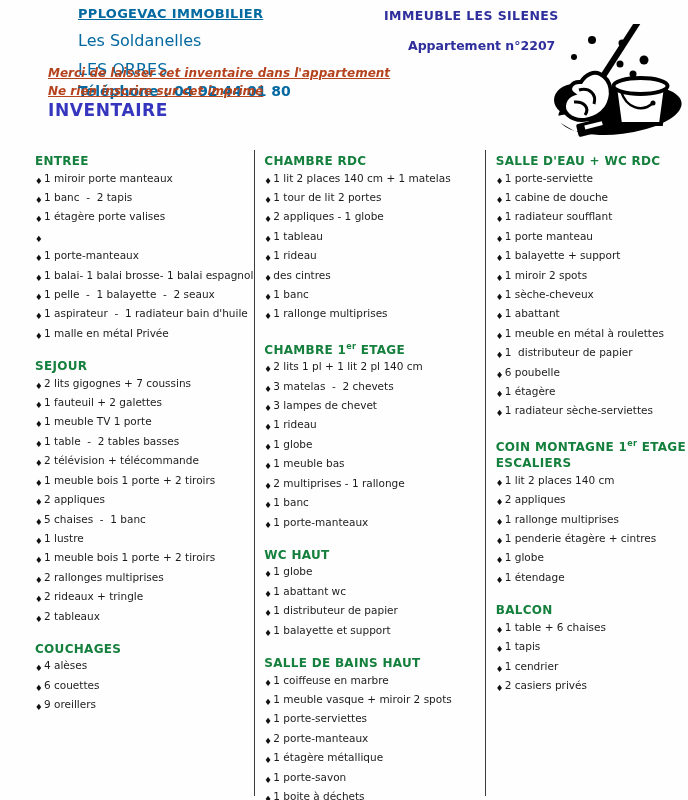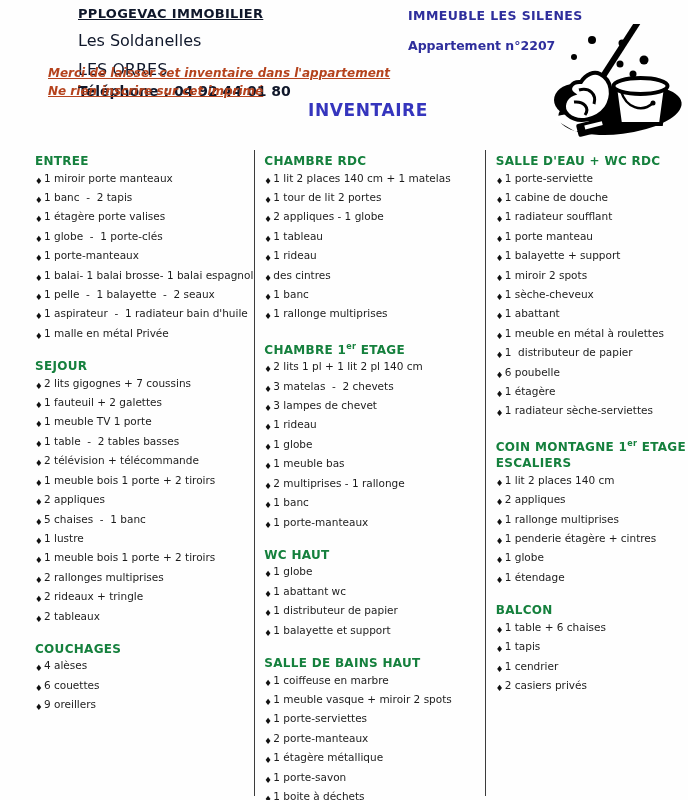--- a/index.html
+++ b/index.html
@@ -1,32 +1,32 @@
 <!DOCTYPE html>
 <html><head>
 <meta charset="utf-8">
 <style>
   html,body{margin:0;padding:0;}
   body{width:688px;height:800px;background:#ffffff;font-family:"DejaVu Sans",sans-serif;}
   .page{position:relative;width:688px;height:800px;background:#fefefe;overflow:hidden;}
 
   
-  .agency{position:absolute;left:78px;top:6px;color:#0f172a;}
+  .agency{position:absolute;left:78px;top:6px;color:#0369a1;}
   .agency-name{font-size:13px;font-weight:bold;text-decoration:underline;letter-spacing:.3px;}
   .agency-line{font-size:16px;margin-top:10px;}
   .agency-phone{font-size:14px;font-weight:bold;margin-top:3.5px;}
-  .building{position:absolute;left:408px;top:8px;color:#2e2e9c;font-size:12.5px;font-weight:bold;letter-spacing:.4px;}
+  .building{position:absolute;left:384px;top:8px;color:#2e2e9c;font-size:12.5px;font-weight:bold;letter-spacing:.4px;}
   .apartment{position:absolute;left:408px;top:38px;color:#2e2e9c;font-size:12.5px;font-weight:bold;}
   .logo{position:absolute;left:540px;top:24px;width:148px;height:122px;}
 
   .notice{position:absolute;left:48px;right:0;top:64px;text-align:left;color:#b5431d;
           font-size:12px;font-weight:bold;font-style:italic;}
   .notice div{text-decoration:underline;line-height:18px;}
 
-  .doc-title{position:absolute;left:48px;right:0;top:100px;text-align:center;color:#3535bd;
+  .doc-title{position:absolute;left:48px;right:0;top:100px;color:#3535bd;
              font-size:17px;font-weight:bold;letter-spacing:.6px;line-height:21.5px;}
 
   
   .columns{position:absolute;left:35px;right:2px;top:150px;bottom:4px;display:flex;align-items:stretch;}
   .col{box-sizing:border-box;}
   .col:nth-child(1){width:228px;padding-top:3px;}
   .col:nth-child(2){width:240px;border-left:1px solid #3c3c3c;border-right:1px solid #3c3c3c;
                     padding:3px 5px 0 9px;}
   .col:nth-child(3){flex:1;padding:3px 0 0 10px;}
 
@@ -104,21 +104,20 @@
           <div class="item">
             <span class="bullet">♦</span>
             <span class="item-text">1 banc  -  2 tapis</span>
           </div>
           <div class="item">
             <span class="bullet">♦</span>
             <span class="item-text">1 étagère porte valises</span>
           </div>
           <div class="item">
             <span class="bullet">♦</span>
-            <span class="item-text">1 globe  -  1 porte-clés</span>
           </div>
           <div class="item">
             <span class="bullet">♦</span>
             <span class="item-text">1 porte-manteaux</span>
           </div>
           <div class="item">
             <span class="bullet">♦</span>
             <span class="item-text">1 balai- 1 balai brosse- 1 balai espagnol</span>
           </div>
           <div class="item">

